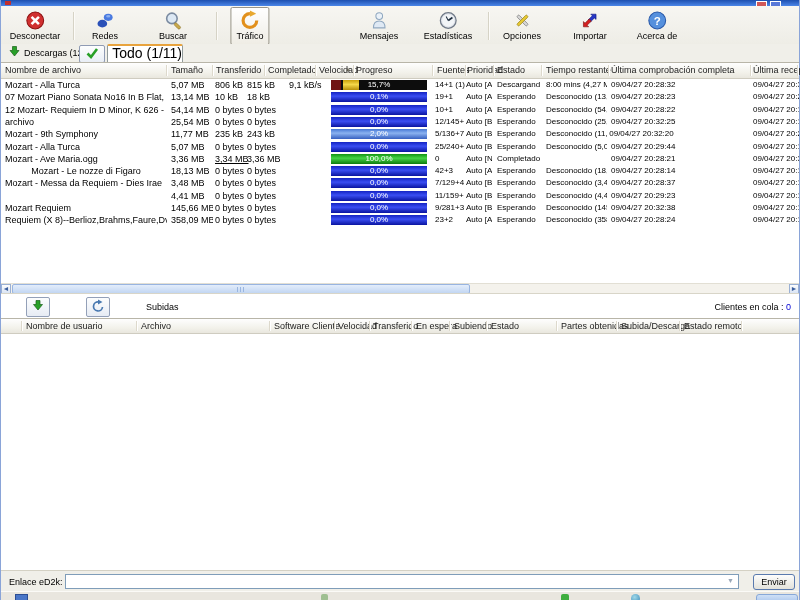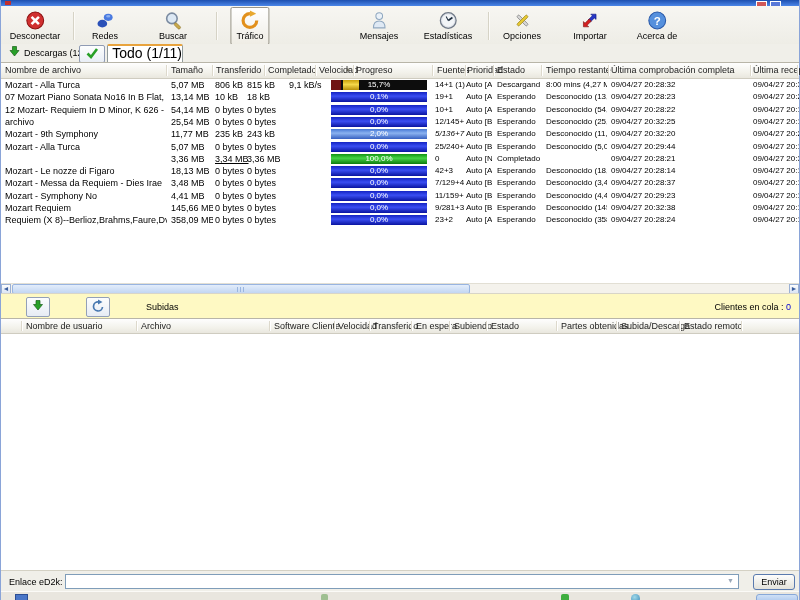--- a/index.html
+++ b/index.html
@@ -47,21 +47,21 @@
   .pseg{position:absolute;top:0;bottom:0}
   .ptext{position:absolute;inset:0;text-align:center;font-size:8px;line-height:10px;color:#fff}
 
   
   #hscroll{position:absolute;left:0;top:283px;width:100%;height:10px;background:#f4f2ec;border-top:1px solid #e2dfd4}
   .scrollarrow{position:absolute;top:0;width:10px;height:10px;background:linear-gradient(#fdfdfd,#d9e4f4);border:1px solid #9ab0d4;box-sizing:border-box;color:#3c5f9e;font-size:7px;line-height:8px;text-align:center}
   #hthumb{position:absolute;left:11px;top:0;width:458px;height:10px;background:linear-gradient(#e3edfb,#c2d6f2);border:1px solid #98b4e0;box-sizing:border-box;border-radius:2px}
   #hgrip{position:absolute;left:224px;top:2px;width:8px;height:5px;background:repeating-linear-gradient(90deg,#9ab6e0 0 1px,transparent 1px 3px)}
 
   
-  #uplbar{position:absolute;left:0;top:293px;width:100%;height:25px;background:#fef9c3;border-top:1px solid #d8d5c8}
+  #uplbar{position:absolute;left:0;top:293px;width:100%;height:25px;background:#ffffff;border-top:1px solid #d8d5c8}
   .smbtn{position:absolute;top:3px;width:22px;height:18px;border:1px solid #93a0b8;border-radius:2px;background:linear-gradient(#fcfdfe,#e7ecf4)}
   .smbtn svg{width:14px;height:13px;display:block;margin:1px auto}
   #uplcaption{position:absolute;left:145px;top:8px;font-size:9px}
   #queue{position:absolute;right:8px;top:8px;font-size:9px}
   #queuecount{color:#0000d4}
 
   
   #upltable{position:absolute;left:0;top:318px;width:100%;height:252px;background:#fff;border-top:1px solid #b8b5a8}
   #uplhdr{position:absolute;left:0;top:0;width:100%;height:14px;background:linear-gradient(#fefefe,#f2f1ea 65%,#e9e7de);border-bottom:1px solid #cfccc0}
 
@@ -286,25 +286,25 @@
           <div class="pbar blue">
             <div class="ptext">0,0%</div>
           </div>
         </div>
         <div class="dlrow" style="top: 49.2px;">
           <div class="cell" style="left: 4px; width: 162px;">Mozart - 9th Symphony</div>
           <div class="cell" style="left: 170px; width: 42px;">11,77 MB</div>
           <div class="cell" style="left: 214px; width: 46px;">235 kB</div>
           <div class="cell" style="left: 246px; width: 40px;">243 kB</div>
           <div class="cell" style="left: 288px; width: 40px;"></div>
-          <div class="cell small" style="left: 434px; width: 30px; font-style: italic;">5/136+7</div>
+          <div class="cell small" style="left: 434px; width: 30px;">5/136+7</div>
           <div class="cell small" style="left: 465px; width: 26px;">Auto [Ba]</div>
           <div class="cell small" style="left: 496px; width: 43px;">Esperando</div>
           <div class="cell small" style="left: 545px; width: 61px;">Desconocido (11,54 MB)</div>
-          <div class="cell small" style="left: 610px; width: 97px;">09/04/27 20:32:20</div>
+          <div class="cell small" style="left: 592px; width: 97px; text-align: center;">09/04/27 20:32:20</div>
           <div class="cell small" style="left: 752px; width: 46px;">09/04/27 20:29</div>
           <div class="pbar lightblue">
             <div class="ptext">2,0%</div>
           </div>
         </div>
         <div class="dlrow" style="top: 61.5px;">
           <div class="cell" style="left: 4px; width: 162px;">Mozart - Alla Turca</div>
           <div class="cell" style="left: 170px; width: 42px;">5,07 MB</div>
           <div class="cell" style="left: 214px; width: 46px;">0 bytes</div>
           <div class="cell" style="left: 246px; width: 40px;">0 bytes</div>
@@ -313,36 +313,37 @@
           <div class="cell small" style="left: 465px; width: 26px;">Auto [Ba]</div>
           <div class="cell small" style="left: 496px; width: 43px;">Esperando</div>
           <div class="cell small" style="left: 545px; width: 61px;">Desconocido (5,07 MB)</div>
           <div class="cell small" style="left: 610px; width: 97px;">09/04/27 20:29:44</div>
           <div class="cell small" style="left: 752px; width: 46px;">09/04/27 20:19</div>
           <div class="pbar blue">
             <div class="ptext">0,0%</div>
           </div>
         </div>
         <div class="dlrow" style="top: 73.8px;">
+          <div class="cell" style="left: 4px; width: 162px;">Mozart - Ave Maria.ogg</div>
           <div class="cell" style="left: 170px; width: 42px;">3,36 MB</div>
           <div class="cell" style="left: 214px; width: 46px; text-decoration: underline;">3,34 MB</div>
           <div class="cell" style="left: 246px; width: 40px;">3,36 MB</div>
           <div class="cell" style="left: 288px; width: 40px;"></div>
           <div class="cell small" style="left: 434px; width: 30px;">0</div>
           <div class="cell small" style="left: 465px; width: 26px;">Auto [No]</div>
           <div class="cell small" style="left: 496px; width: 43px;">Completado</div>
           <div class="cell small" style="left: 545px; width: 61px;"></div>
           <div class="cell small" style="left: 610px; width: 97px;">09/04/27 20:28:21</div>
           <div class="cell small" style="left: 752px; width: 46px;">09/04/27 20:30</div>
           <div class="pbar green">
             <div class="ptext">100,0%</div>
           </div>
         </div>
         <div class="dlrow" style="top: 86.1px;">
-          <div class="cell" style="left: 4px; width: 162px;">Mozart - Le nozze di Figaro</div>
+          <div class="cell" style="left: 4px; width: 162px; text-align: center;">Mozart - Le nozze di Figaro</div>
           <div class="cell" style="left: 170px; width: 42px;">18,13 MB</div>
           <div class="cell" style="left: 214px; width: 46px;">0 bytes</div>
           <div class="cell" style="left: 246px; width: 40px;">0 bytes</div>
           <div class="cell" style="left: 288px; width: 40px;"></div>
           <div class="cell small" style="left: 434px; width: 30px;">42+3</div>
           <div class="cell small" style="left: 465px; width: 26px;">Auto [Al]</div>
           <div class="cell small" style="left: 496px; width: 43px;">Esperando</div>
           <div class="cell small" style="left: 545px; width: 61px;">Desconocido (18,13 MB)</div>
           <div class="cell small" style="left: 610px; width: 97px;">09/04/27 20:28:14</div>
           <div class="cell small" style="left: 752px; width: 46px;">09/04/27 20:18</div>
@@ -360,21 +361,20 @@
           <div class="cell small" style="left: 465px; width: 26px;">Auto [Ba]</div>
           <div class="cell small" style="left: 496px; width: 43px;">Esperando</div>
           <div class="cell small" style="left: 545px; width: 61px;">Desconocido (3,48 MB)</div>
           <div class="cell small" style="left: 610px; width: 97px;">09/04/27 20:28:37</div>
           <div class="cell small" style="left: 752px; width: 46px;">09/04/27 20:19</div>
           <div class="pbar blue">
             <div class="ptext">0,0%</div>
           </div>
         </div>
         <div class="dlrow" style="top: 110.7px;">
-          <div class="cell" style="left: 4px; width: 162px;">Mozart - Symphony No</div>
           <div class="cell" style="left: 170px; width: 42px;">4,41 MB</div>
           <div class="cell" style="left: 214px; width: 46px;">0 bytes</div>
           <div class="cell" style="left: 246px; width: 40px;">0 bytes</div>
           <div class="cell" style="left: 288px; width: 40px;"></div>
           <div class="cell small" style="left: 434px; width: 30px;">11/159+</div>
           <div class="cell small" style="left: 465px; width: 26px;">Auto [Ba]</div>
           <div class="cell small" style="left: 496px; width: 43px;">Esperando</div>
           <div class="cell small" style="left: 545px; width: 61px;">Desconocido (4,41 MB)</div>
           <div class="cell small" style="left: 610px; width: 97px;">09/04/27 20:29:23</div>
           <div class="cell small" style="left: 752px; width: 46px;">09/04/27 20:19</div>

